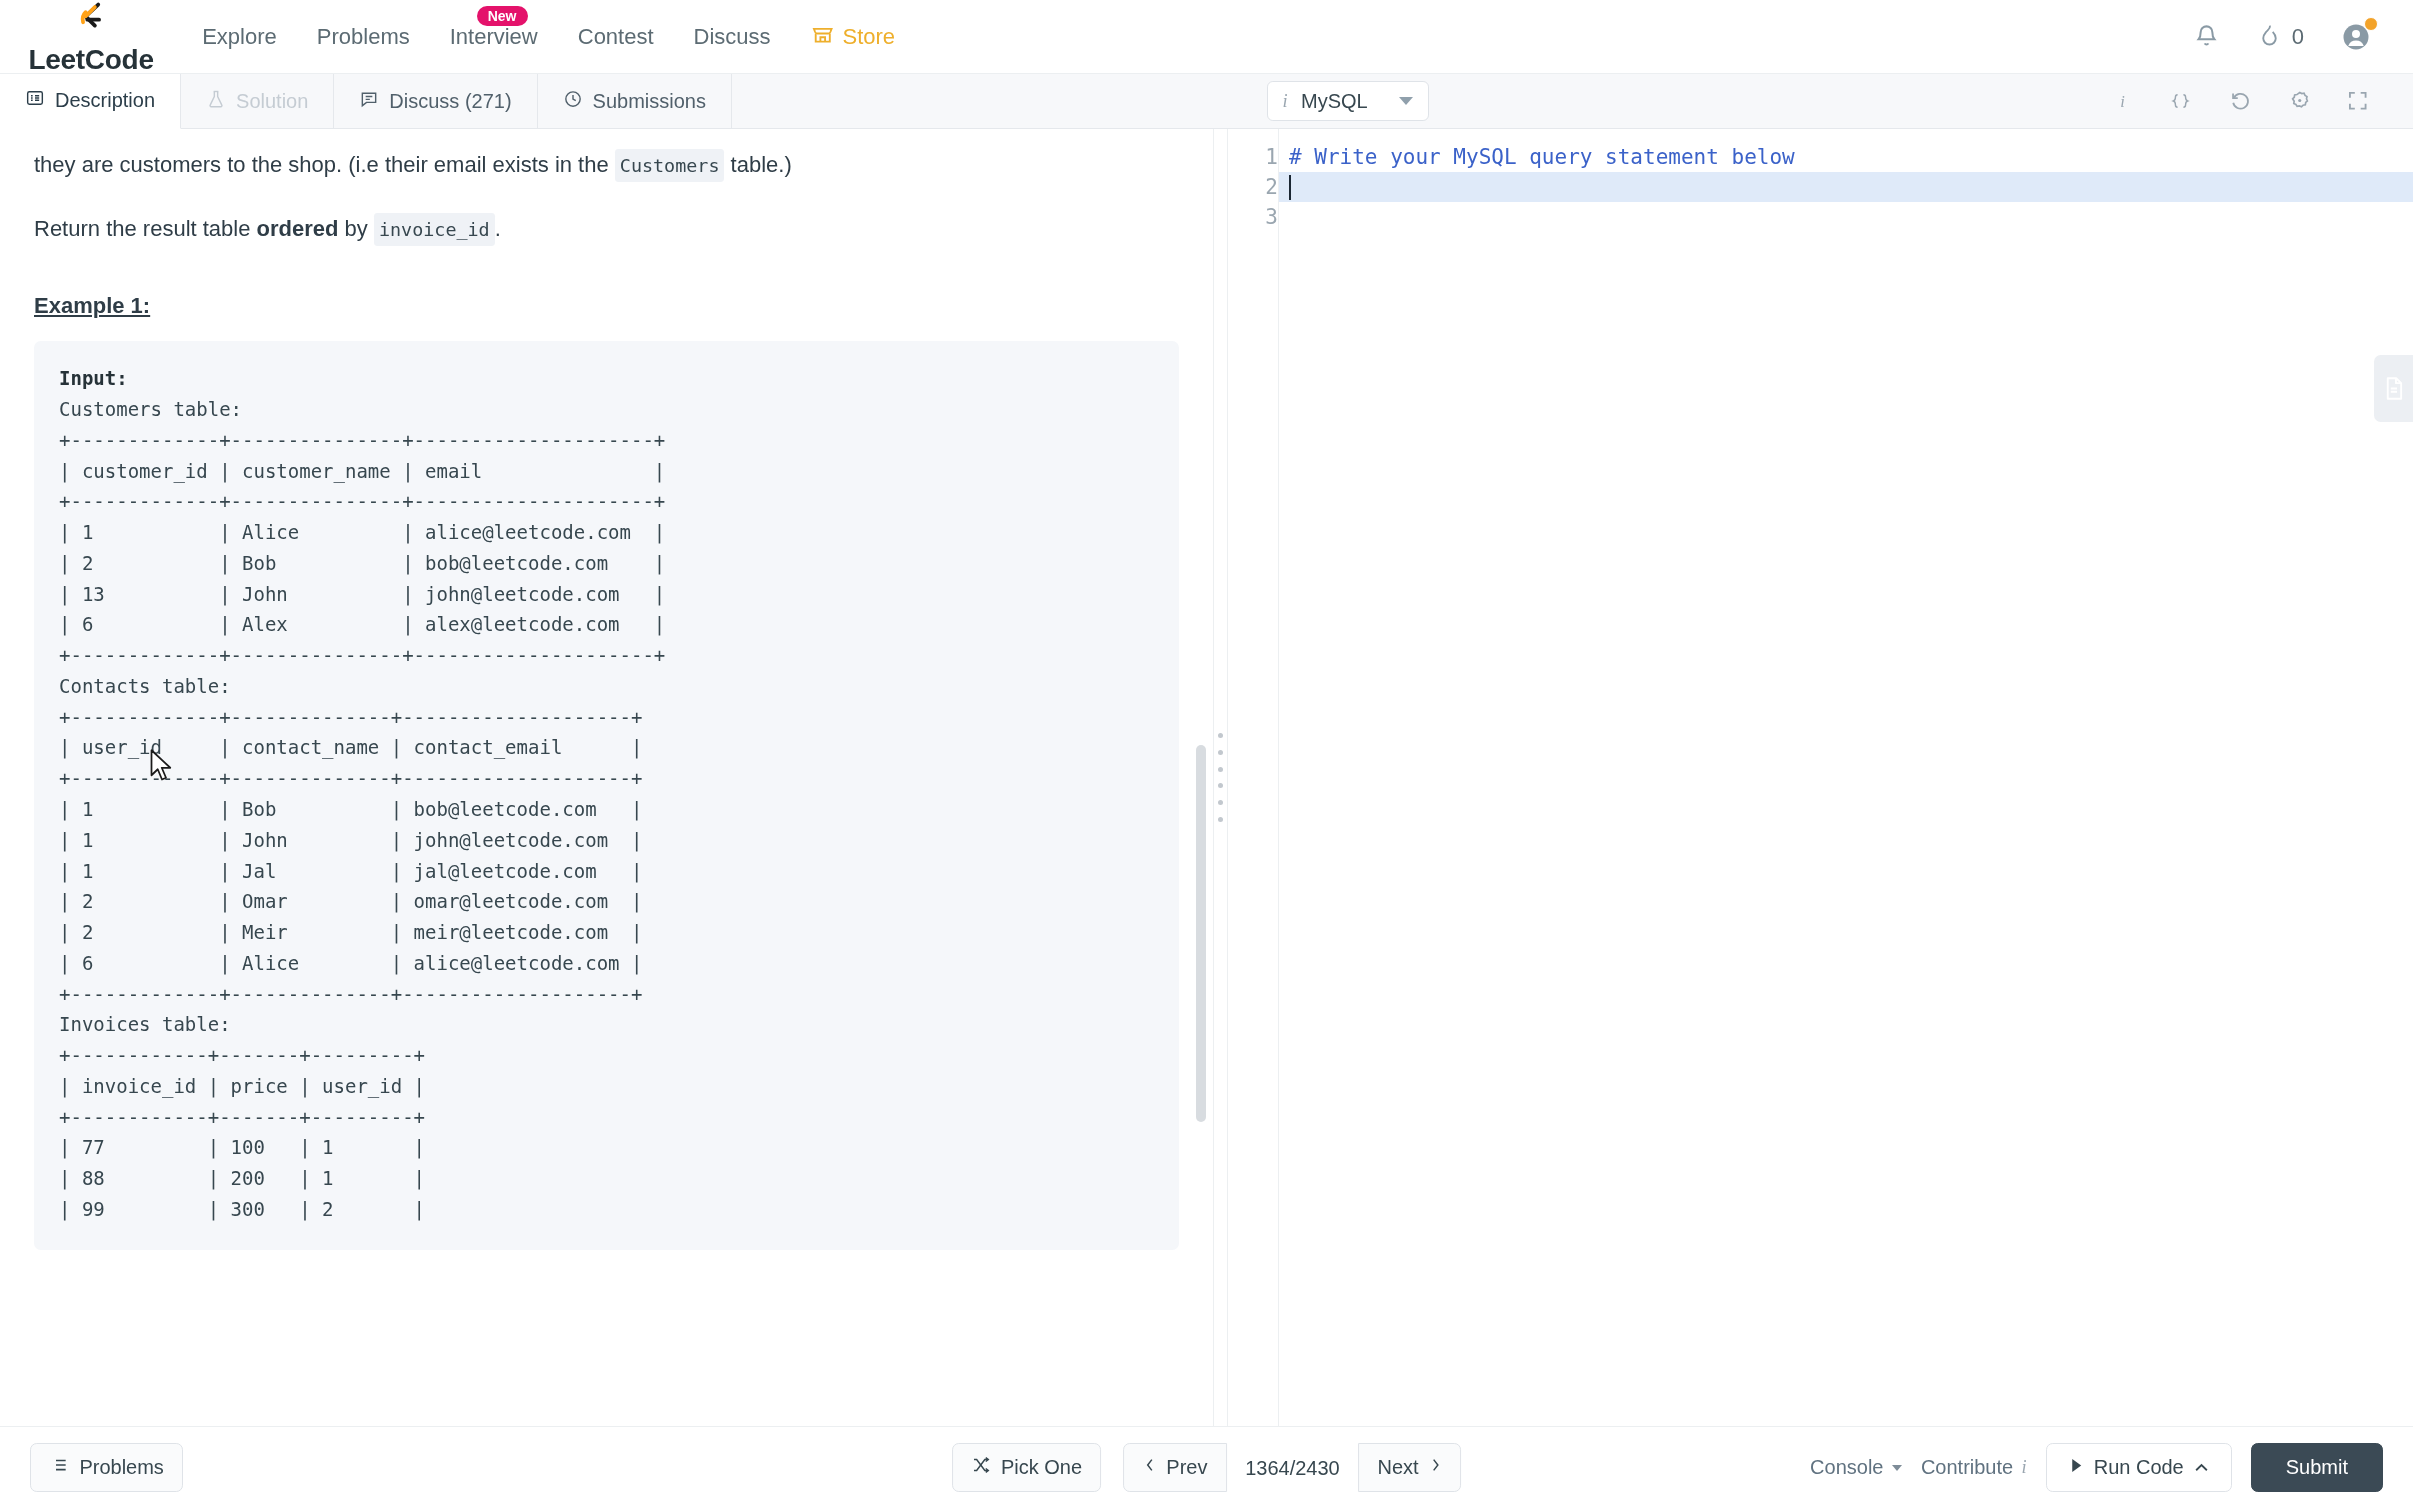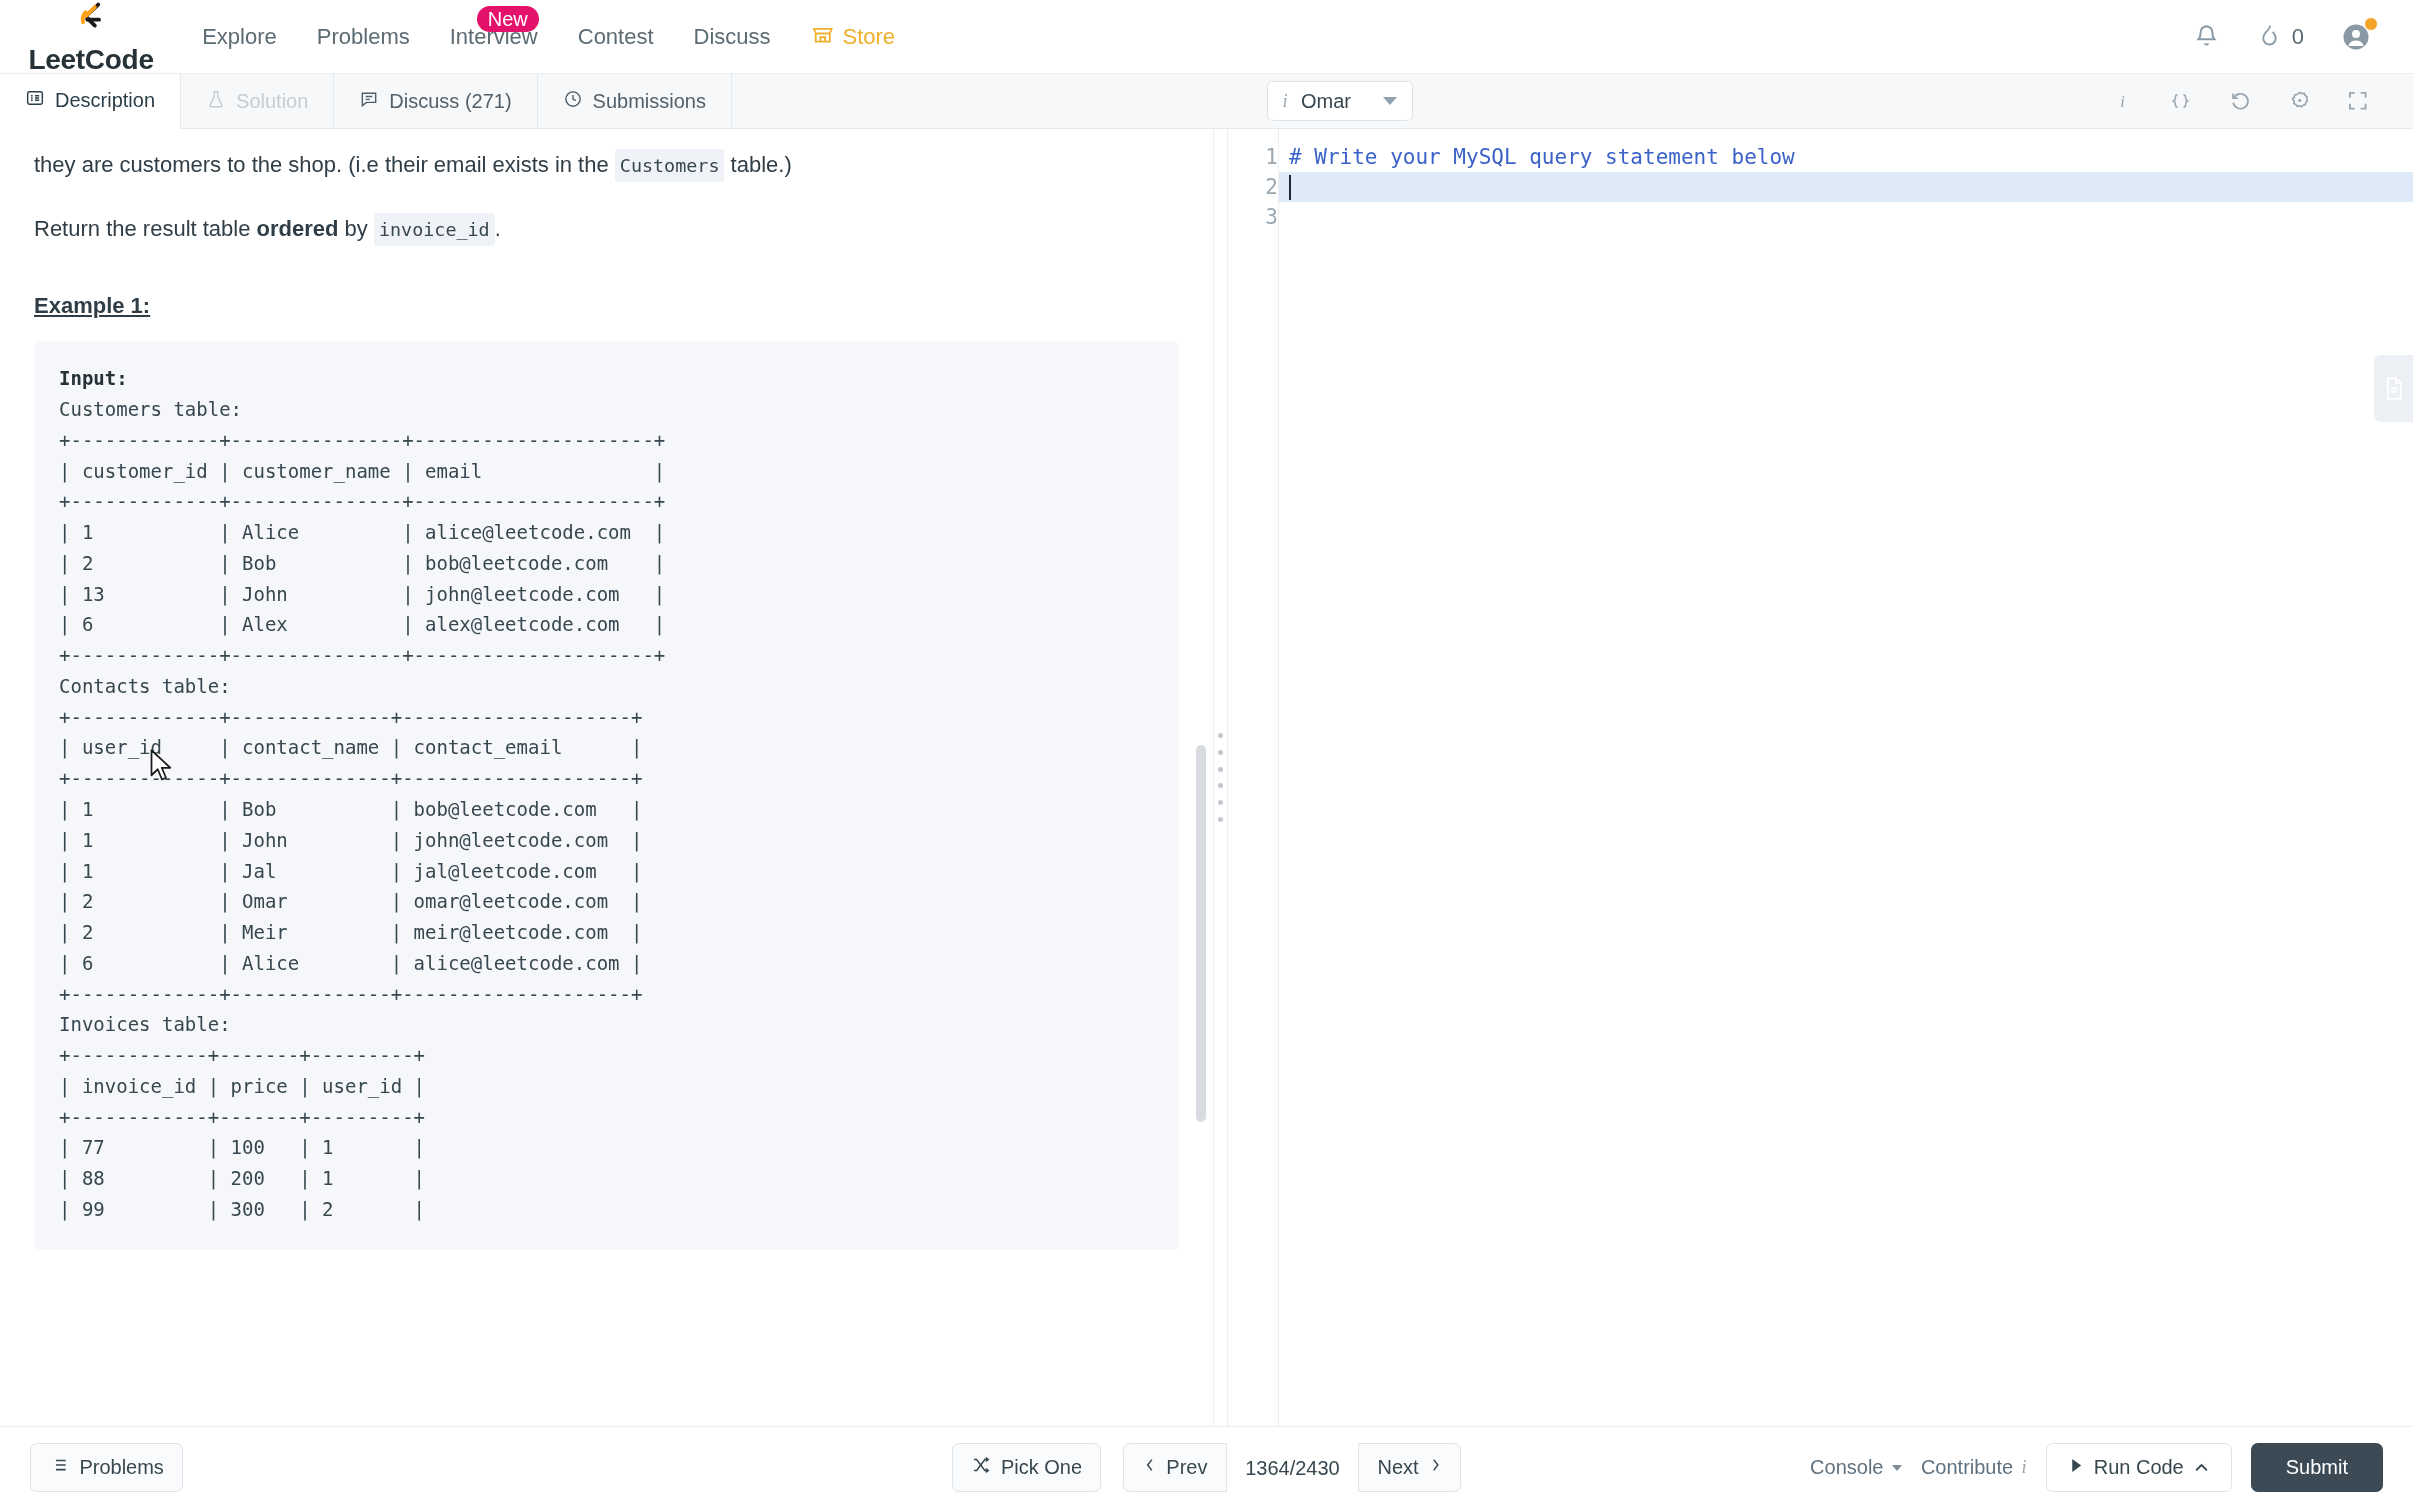--- a/index.html
+++ b/index.html
@@ -24,21 +24,21 @@
   .brand-logo { width: 37px; height: 37px; position: relative; }
   .brand-text { font-size: 28px; font-weight: 700; color: #263238; letter-spacing: -0.3px; }
   .nav-links { display: flex; align-items: center; gap: 0; }
   .nav-link {
     font-size: 22px; color: #5c6b73; padding: 0 20px; position: relative;
     cursor: pointer; white-space: nowrap; line-height: 74px;
   }
   .nav-link.store { color: #eeaf2c; display: flex; align-items: center; gap: 8.4px; line-height: normal; }
   .badge-new {
     position: absolute; top: 6.7px; left: 47px;
-    background: #e4126b; color: #fff; font-size: 20px; font-weight: 400;
+    background: #e4126b; color: #fff; font-size: 14px; font-weight: 700;
     border-radius: 15px; padding: 2.5px 11px 3.4px; line-height: 1;
   }
   .nav-right { margin-left: auto; display: flex; align-items: center; gap: 37px; padding-right: 13.4px; }
   .nav-icon { color: #8a9aa5; display: flex; align-items: center; gap: 10px; cursor: pointer; }
   .streak-count { font-size: 22px; color: #5c6b73; }
   .avatar-wrap { position: relative; }
   .avatar-dot {
     position: absolute; top: -5px; right: -6.7px; width: 14.2px; height: 14.2px;
     background: #f3a32a; border-radius: 50%; border: 1.7px solid #fff;
   }
@@ -262,21 +262,21 @@
               <path d="M12 7.2V12l3.3 2"></path>
           </svg>
         </span>
         <span>Submissions</span>
       </div>
     </div>
 
     <div class="tabrow-right">
       <div class="lang-select">
         <span class="lang-i">i</span>
-        <span>Omar</span>
+        <span>MySQL</span>
         <span class="caret-dn"></span>
       </div>
       <div class="editor-tools">
         <span class="etool">
           <svg width="22" height="22" viewBox="0 0 24 24">
               <text x="10" y="18" font-size="18" font-style="italic" font-family="Liberation Serif, serif" fill="#9aa6b0">i</text>
             </svg>
         </span>
         <span class="etool">
           <svg width="25" height="22" viewBox="0 0 30 24" fill="none" stroke="#9aa6b0" stroke-width="1.7">

